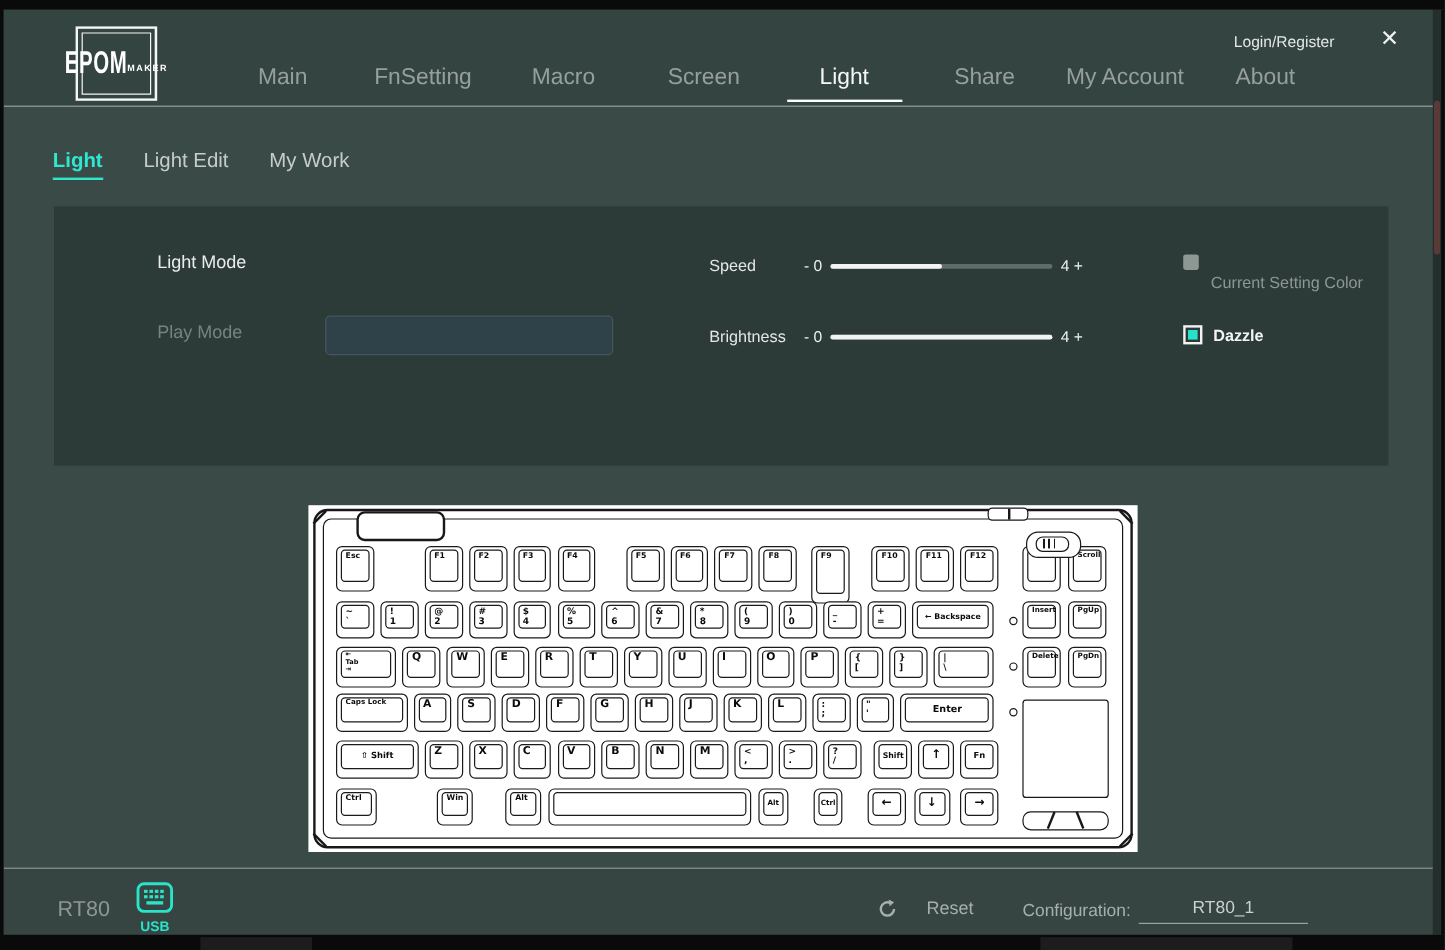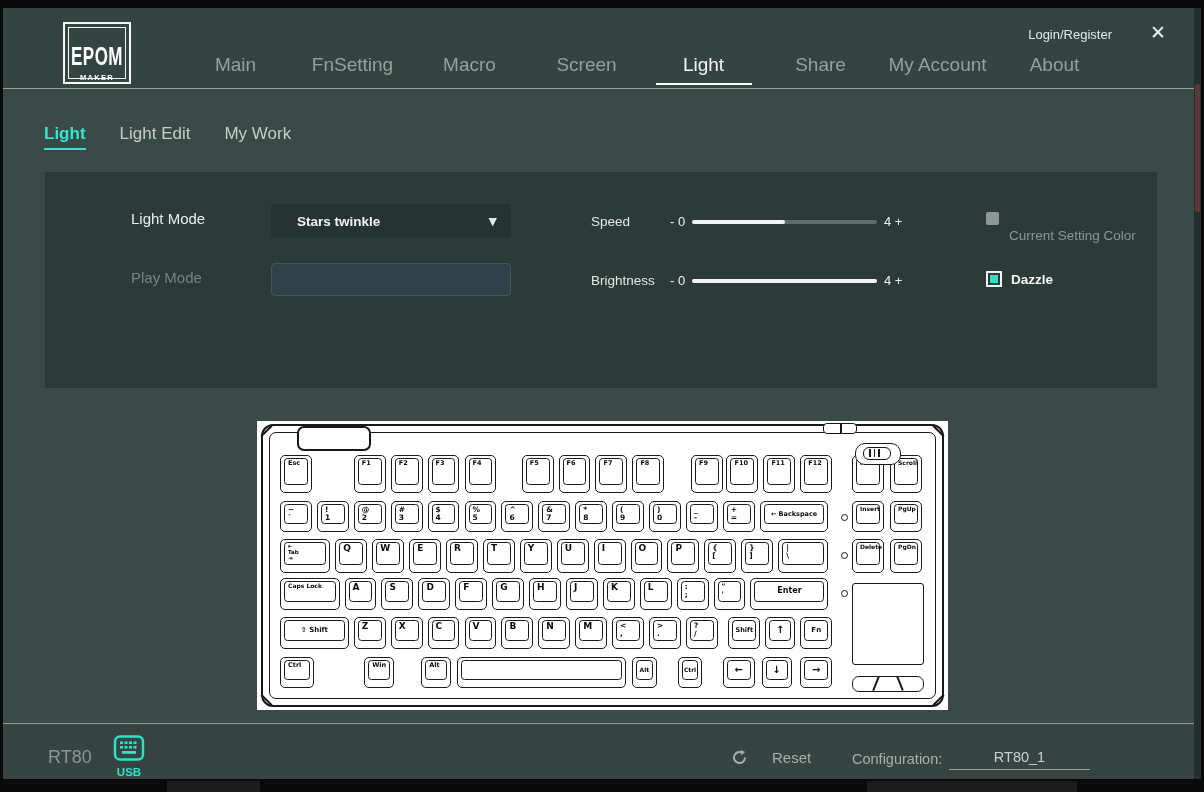--- a/index.html
+++ b/index.html
@@ -14,21 +14,21 @@
   .frame-bottom{left:0;top:779px;width:1204px;height:13px;background:#0a0a0a;z-index:60}
   .seg{top:781px;height:11px;background:#1d1d1d;z-index:61}
   .right-strip{left:1194px;top:8px;width:10px;height:771px;background:#242e2c;z-index:55}
   .right-strip .edge{position:absolute;right:0;top:0;width:3px;height:100%;background:#0a0a0a}
   .right-strip .thumb{position:absolute;left:1px;top:76px;width:5px;height:128px;background:#5a3a36;border-radius:2px}
 
   
   .topbar{left:3px;top:8px;width:1201px;height:80px;background:#344440;border-bottom:1px solid #97a19c;z-index:5}
   .logo{left:60px;top:14px;width:64px;height:58px;border:2px solid #f4f6f5;
         box-shadow:inset 0 0 0 3px #344440, inset 0 0 0 4px #f4f6f5;
-        display:flex;flex-direction:column;align-items:center;justify-content:flex-end}
+        display:flex;flex-direction:row;align-items:center;justify-content:center}
   .logo .l1{font-size:17px;font-weight:700;color:#fff;letter-spacing:.5px;transform:scaleY(1.55)}
   .logo .l2{font-size:7.5px;font-weight:700;color:#fff;letter-spacing:1.3px;margin-top:6px}
   .nav{left:174px;top:46px;display:flex}
   .nav-item{width:117px;text-align:center;font-size:19px;color:#96a09b;cursor:pointer;
             display:flex;flex-direction:column;align-items:center}
   .nav-item.active{color:#f5f7f6}
   .nav-item.active::after{content:"";display:block;width:96px;height:2px;background:#fbfcfc;margin-top:7px}
   .login{right:92px;top:19px;font-size:13px;color:#e3e8e6;cursor:pointer}
   .close-x{right:38px;top:13px;font-size:19px;color:#eef1f0;cursor:pointer;font-family:"DejaVu Sans",sans-serif}
 
@@ -117,24 +117,20 @@
   </div>
 
   <div class="abs subnav">
       <div class="sub-item active">Light</div>
       <div class="sub-item">Light Edit</div>
       <div class="sub-item">My Work</div>
     </div>
 
   <div class="abs panel">
     <div class="p-label" style="left:86px;top:38px">Light Mode</div>
-    <div class="dropdown">
-      <span>Stars twinkle</span>
-      <span class="dd-arrow">▼</span>
-    </div>
     <div class="p-label dim" style="left:86px;top:97px">Play Mode</div>
     <div class="play-field"></div>
 
     <div class="s-label" style="left:546px;top:42px">Speed</div>
     <div class="s-minmax" style="left:625px;top:42px">- 0</div>
     <div class="track" style="left:647px;top:48px">
       <div class="slider-fill" style="width: 50%;"></div>
     </div>
     <div class="s-minmax" style="left:839px;top:42px">4 +</div>
 
@@ -210,21 +206,21 @@
         <div class="key" style="left: 338.495px; top: 34px; width: 31.9px; height: 38px;">
           <div class="cap">
             <span style="font-size: 6.5px;">F7</span>
           </div>
         </div>
         <div class="key" style="left: 375.395px; top: 34px; width: 31.9px; height: 38px;">
           <div class="cap">
             <span style="font-size: 6.5px;">F8</span>
           </div>
         </div>
-        <div class="key" style="left: 434px; top: 34px; width: 31.9px; height: 38px; text-align: right;">
+        <div class="key" style="left: 419px; top: 34px; width: 31.9px; height: 48px; text-align: right;">
           <div class="cap">
             <span style="font-size: 6.5px;">F9</span>
           </div>
         </div>
         <div class="key" style="left: 469.49px; top: 34px; width: 31.9px; height: 38px;">
           <div class="cap">
             <span style="font-size: 6.5px;">F10</span>
           </div>
         </div>
         <div class="key" style="left: 506.39px; top: 34px; width: 31.9px; height: 38px;">

